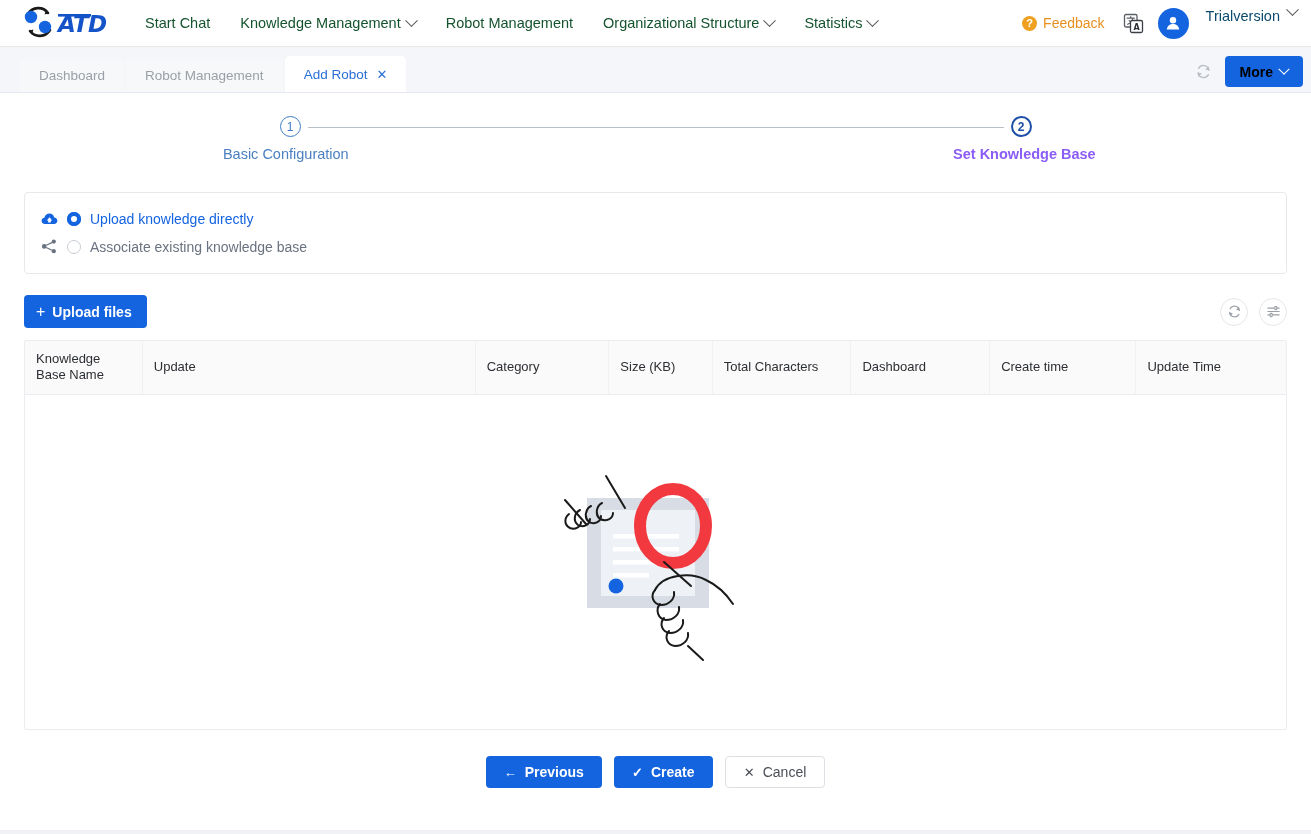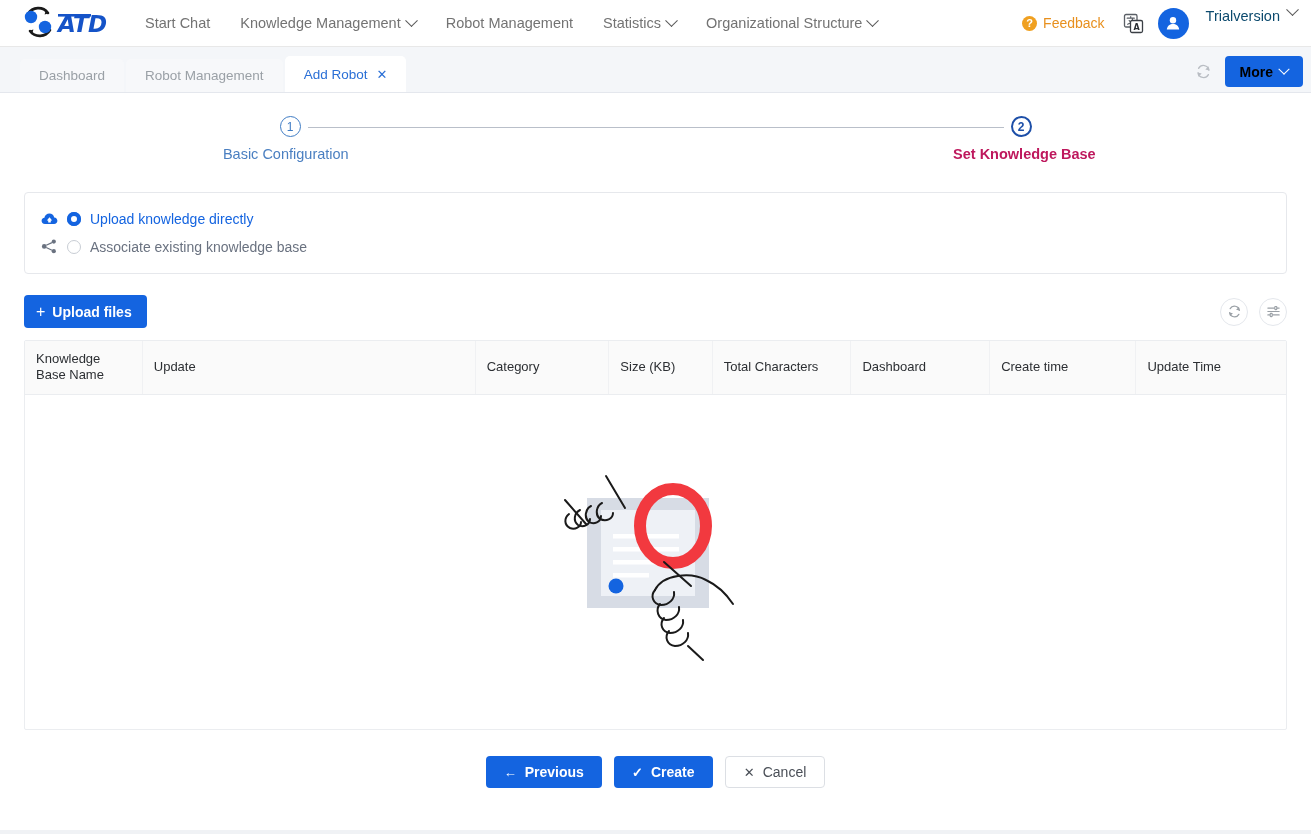--- a/index.html
+++ b/index.html
@@ -37,21 +37,21 @@
     gap: 0px;
     height: 100%;
   }
   .nav-item {
     display: flex;
     align-items: center;
     gap: 6px;
     height: 100%;
     padding: 0 15px;
     font-size: 14.5px;
-    color: #737373;
+    color: #14532d;
     cursor: pointer;
     white-space: nowrap;
   }
   .chev {
     display: inline-block;
     width: 9px;
     height: 9px;
     border-right: 1.4px solid #5a5a5a;
     border-bottom: 1.4px solid #5a5a5a;
     transform: rotate(45deg) translate(-2px, -2px);
@@ -219,21 +219,21 @@
     margin-top: 9px;
   }
   .step-label {
     font-size: 14.5px;
     color: #4a7fc1;
     text-align: center;
     transform: translateX(0);
     white-space: nowrap;
   }
   .step-label.lbl1 { transform: translateX(-45%); }
-  .step-label.lbl2 { transform: translateX(45%); color: #be185d; font-weight: bold; }
+  .step-label.lbl2 { transform: translateX(45%); color: #8b5cf6; font-weight: bold; }
 
   
   .source-panel {
     margin-top: 30px;
     border: 1px solid #e6e8ec;
     border-radius: 4px;
     padding: 13px 16px 14px;
     background: #fff;
   }
   .radio-row {
@@ -399,25 +399,25 @@
       <span>Start Chat</span>
     </div>
     <div class="nav-item">
       <span>Knowledge Management</span>
       <i class="chev"></i>
     </div>
     <div class="nav-item">
       <span>Robot Management</span>
     </div>
     <div class="nav-item">
+      <span>Organizational Structure</span>
+      <i class="chev"></i>
+    </div>
+    <div class="nav-item">
       <span>Statistics</span>
-      <i class="chev"></i>
-    </div>
-    <div class="nav-item">
-      <span>Organizational Structure</span>
       <i class="chev"></i>
     </div>
   </nav>
 
   <div class="topright">
     <div class="feedback">
       <span class="qmark">?</span>
       <span>Feedback</span>
     </div>
 

